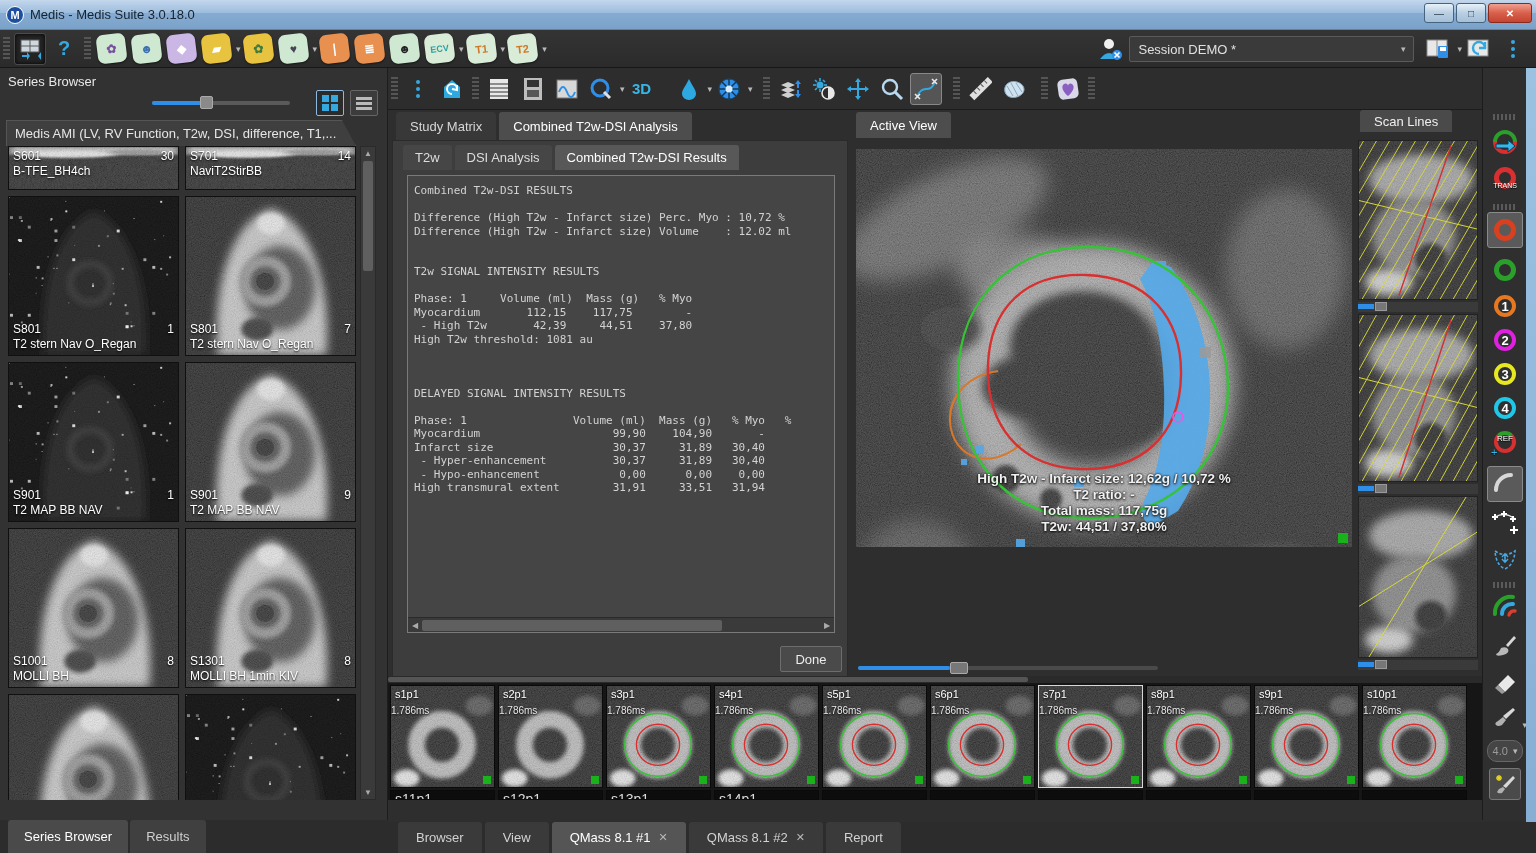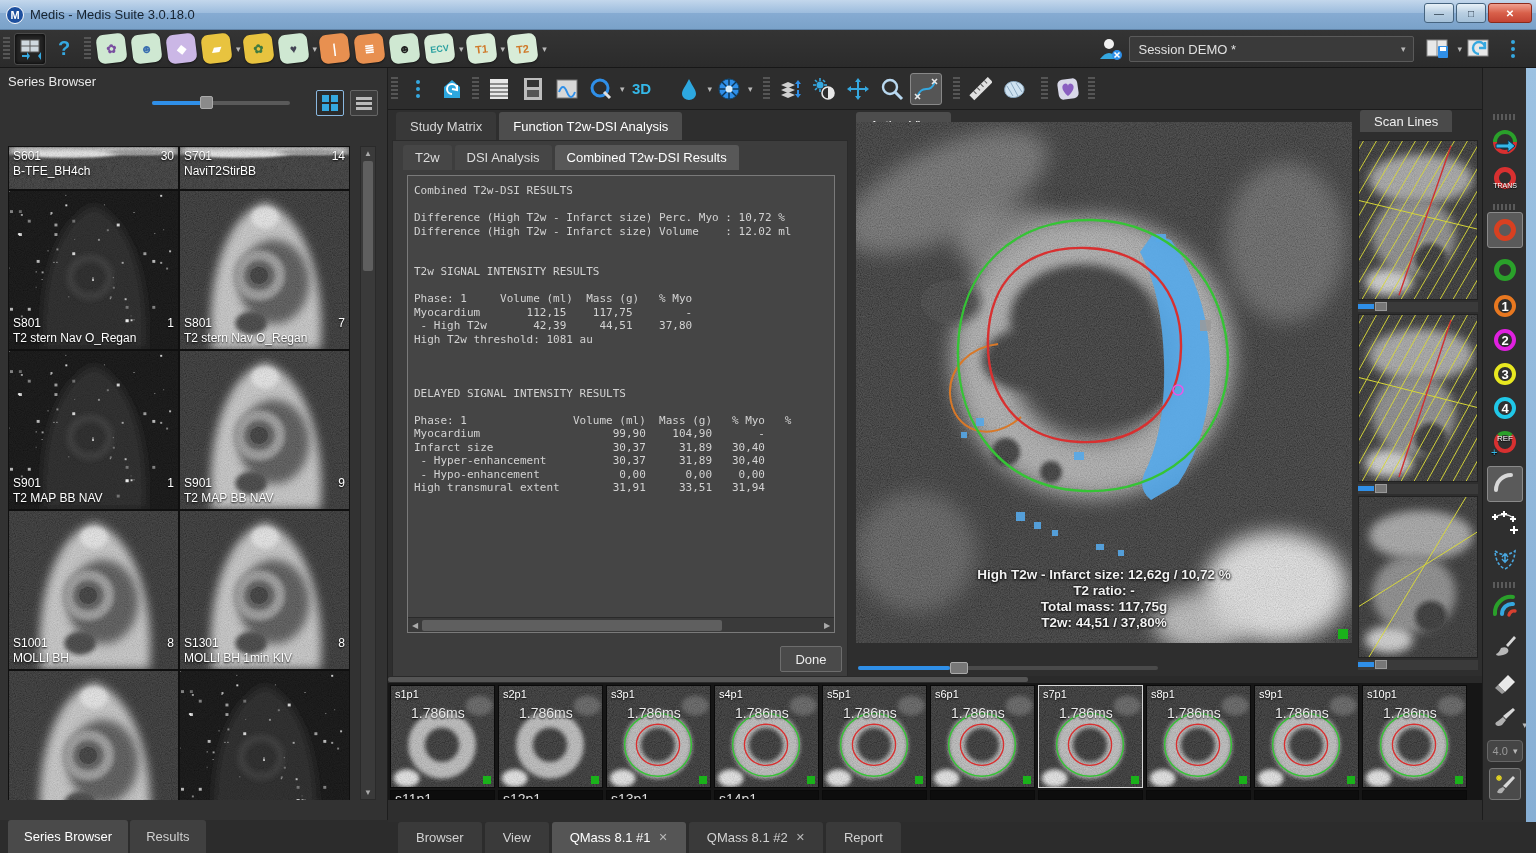--- a/index.html
+++ b/index.html
@@ -46,21 +46,21 @@
     display:flex;align-items:center;justify-content:center}
   .viewbtn.on{background:#2b2b2b;border-color:#8ab8e0}
   .gridglyph{display:grid;grid-template-columns:7px 7px;gap:2px}
   .gridglyph i{width:7px;height:7px;background:#35a8e0}
   .listglyph{display:flex;flex-direction:column;gap:2px}
   .listglyph i{width:16px;height:3px;background:#bbb}
   #series-tab{position:absolute;left:6px;top:52px;width:350px;height:26px;background:#3f3f3f;border:1px solid #555;
     border-bottom:none;clip-path:polygon(0 0,96% 0,100% 100%,0 100%);display:flex;align-items:center;padding:0 8px;
     color:#e6e6e6;font-size:13px;white-space:nowrap;overflow:hidden}
   #series-grid{position:absolute;left:8px;top:78px;width:350px;height:654px;overflow:hidden;
-    display:flex;flex-wrap:wrap;align-content:flex-start;gap:0}
+    display:flex;flex-wrap:wrap;align-content:flex-start;gap:6px}
   .sthumb{position:relative;width:171px;height:160px;background:#000;border:1px solid #101010;overflow:hidden}
   .sthumb.cut{height:44px}
   .sthumb svg{position:absolute;left:0;top:0;width:100%;height:100%}
   .sthumb .labels{position:absolute;left:4px;right:4px;bottom:3px;color:#fff;text-shadow:0 1px 2px #000;font-size:12px;line-height:15px}
   .sthumb.cut .labels{top:2px;bottom:auto}
   .sthumb .l1{display:flex;justify-content:space-between}
   .vscroll{position:absolute;background:#3a3a3a;border:1px solid #2a2a2a}
   .vthumb{position:absolute;background:#5f5f5f;border-radius:2px}
   .arr{position:absolute;color:#aaa;font-size:8px;width:100%;text-align:center}
   
@@ -78,21 +78,21 @@
   #report-box{position:absolute;left:14px;top:34px;width:428px;height:458px;background:#454545;border:1px solid #7a7a7a;overflow:hidden}
   #report-pre{font-family:"DejaVu Sans Mono","Liberation Mono",monospace;font-size:11px;line-height:13.5px;
     color:#d2d2d2;white-space:pre;padding:8px 6px}
   #report-hscroll{position:absolute;left:0;bottom:0;width:100%;height:15px;background:#3a3a3a;border-top:1px solid #2a2a2a}
   #report-hthumb{position:absolute;left:14px;top:2px;width:300px;height:11px;background:#5f5f5f;border-radius:2px}
   #done-btn{position:absolute;left:780px;top:646px;width:62px;height:26px;background:#4a4a4a;border:1px solid #6d6d6d;
     border-radius:2px;color:#ececec;font-size:13px;display:flex;align-items:center;justify-content:center}
   
   #av-tab{position:absolute;left:856px;top:112px;height:26px;padding:0 14px;background:#4d4d4d;color:#fff;
     font-size:13px;display:flex;align-items:center;border-radius:3px 3px 0 0}
-  #active-view{position:absolute;left:856px;top:122px;width:496px;height:521px;background:#4d7c0f;overflow:hidden}
+  #active-view{position:absolute;left:856px;top:149px;width:496px;height:398px;background:#4d7c0f;overflow:hidden}
   #active-view svg{position:absolute;left:0;top:0}
   #av-overlay{position:absolute;left:0;right:0;bottom:12px;text-align:center;color:#f2f2f2;font-weight:bold;
     font-size:13.5px;line-height:16px;text-shadow:0 1px 3px #000,0 0 2px #000}
   #av-green{position:absolute;right:4px;bottom:4px;width:10px;height:10px;background:#1ab21a}
   #av-slider{position:absolute;left:858px;top:662px;width:492px;height:12px}
   
   #sl-tab{position:absolute;left:1360px;top:110px;height:22px;padding:0 14px;background:#4a4a4a;color:#efefef;
     font-size:13px;display:flex;align-items:center;border-radius:3px 3px 0 0}
   .slthumb{position:absolute;left:1358px;width:120px;background:#000;border:1px solid #222;overflow:hidden}
   .slthumb svg{width:100%;height:100%}
@@ -101,31 +101,31 @@
   .minislider .h{position:absolute;left:17px;top:0;width:12px;height:9px;background:#777;border:1px solid #999}
   
   #right-toolbar{position:absolute;left:1482px;top:68px;width:44px;height:752px;background:#2f2f2f;border-left:1px solid #1c1c1c}
   #right-edge{position:absolute;left:1526px;top:68px;width:10px;height:785px;background:linear-gradient(#9cc2e2,#86aed4)}
   .rbtn{position:absolute;left:6px;width:32px;height:32px;display:flex;align-items:center;justify-content:center;border-radius:3px}
   .rbtn.sel{background:#5a5a5a;border:1px solid #8a8a8a;width:36px;left:4px;height:36px}
   .ring{width:22px;height:22px;border-radius:50%;display:flex;align-items:center;justify-content:center;
     color:#fff;font-weight:bold;font-size:13px}
   .hgrip{position:absolute;left:10px;width:24px;height:6px;background:repeating-linear-gradient(to right,#5a5a5a 0 2px,transparent 2px 4px)}
   .rlabel{position:absolute;font-size:7px;font-weight:normal;color:#fff;text-shadow:0 1px 1px #000}
-  #thickness{position:absolute;left:4px;width:36px;height:22px;background:#454545;border:1px solid #666;border-radius:4px;
+  #thickness{position:absolute;left:4px;width:36px;height:22px;background:#454545;border:1px solid #666;border-radius:10px;
     color:#9a9a9a;font-size:11px;display:flex;align-items:center;justify-content:center;gap:3px}
   
   #filmstrip{position:absolute;left:388px;top:676px;width:1094px;height:124px;background:#161616;overflow:hidden}
   #fs-scroll{position:absolute;left:0;top:0;width:100%;height:7px;background:#2a2a2a}
   #fs-sthumb{position:absolute;left:0;top:1px;width:640px;height:5px;background:#555;border-radius:2px}
   .fthumb{position:absolute;top:9px;width:105px;height:103px;background:#000;overflow:hidden;border:1px solid #0a0a0a}
   .fthumb.sel{border:1px solid #d8d8d8}
   .fthumb svg{position:absolute;left:0;top:0;width:100%;height:100%}
   .fthumb .fid{position:absolute;left:4px;top:2px;color:#fff;font-size:11px;text-shadow:0 1px 2px #000}
-  .fthumb .ftime{position:absolute;left:20px;top:19px;color:#e8e8e8;font-size:14px;text-shadow:0 1px 2px #000}
+  .fthumb .ftime{position:absolute;left:0;top:19px;color:#e8e8e8;font-size:10px;text-shadow:0 1px 2px #000}
   .fthumb .gsq{position:absolute;right:3px;bottom:3px;width:8px;height:8px;background:#1ab21a}
   .fthumb2{position:absolute;top:114px;width:105px;height:10px;background:#0d0d0d;overflow:hidden;border:1px solid #0a0a0a}
   .fthumb2 .fid{position:absolute;left:4px;top:0;color:#ddd;font-size:14px}
   
   #statusbar{position:absolute;left:388px;top:800px;width:1148px;height:22px;background:#3a3a3a;border-top:1px solid #262626;
     display:flex;align-items:center;padding-left:10px;color:#e6e6e6;font-size:13px}
   #ws-tabs{position:absolute;left:388px;top:822px;width:1148px;height:31px;background:#2c2c2c;display:flex;align-items:stretch;padding-left:10px}
   .wtab{padding:0 18px;display:flex;align-items:center;gap:8px;font-size:13px;color:#d2d2d2;background:#3a3a3a;margin-right:3px;border-radius:3px 3px 0 0}
   .wtab.on{background:#555;color:#fff}
   .xmark{color:#b8b8b8;font-size:11px}
@@ -416,20 +416,23 @@
           <i></i>
           <i></i>
         </div>
     </div>
     <div class="viewbtn" style="left:350px;top:22px">
       <div class="listglyph">
           <i></i>
           <i></i>
           <i></i>
         </div>
+    </div>
+    <div id="series-tab">
+      <span>Medis AMI (LV, RV Function, T2w, DSI, difference, T1,...</span>
     </div>
     <div id="series-grid">
         <div class="sthumb cut">
           <svg viewBox="0 0 171 165" preserveAspectRatio="none">
             <rect width="171" height="165" fill="#111"></rect>
     <rect x="0" y="0" width="171" height="30" fill="#b8b8b8" filter="url(#bl5)"></rect>
     <ellipse cx="60" cy="28" rx="50" ry="14" fill="#e8e8e8" filter="url(#bl5)"></ellipse>
     <ellipse cx="130" cy="20" rx="30" ry="10" fill="#888" filter="url(#bl5)"></ellipse>
     <rect width="171" height="165" filter="url(#nz)" opacity="0.3"></rect>
           </svg>
@@ -771,21 +774,21 @@
     </div>
   </div>
   <div id="bl-tabs">
     <div style="width:8px"></div>
     <div class="btab on">Series Browser</div>
     <div class="btab">Results</div>
   </div>
 
   <div id="center-tabs">
     <div class="ctab">Study Matrix</div>
-    <div class="ctab on">Function T2w-DSI Analysis</div>
+    <div class="ctab on">Combined T2w-DSI Analysis</div>
   </div>
   <div id="center-panel">
     <div id="sub-tabs">
       <div class="stab">T2w</div>
       <div class="stab">DSI Analysis</div>
       <div class="stab on">Combined T2w-DSI Results</div>
     </div>
     <div id="report-box">
       <pre id="report-pre">Combined T2w-DSI RESULTS
 

